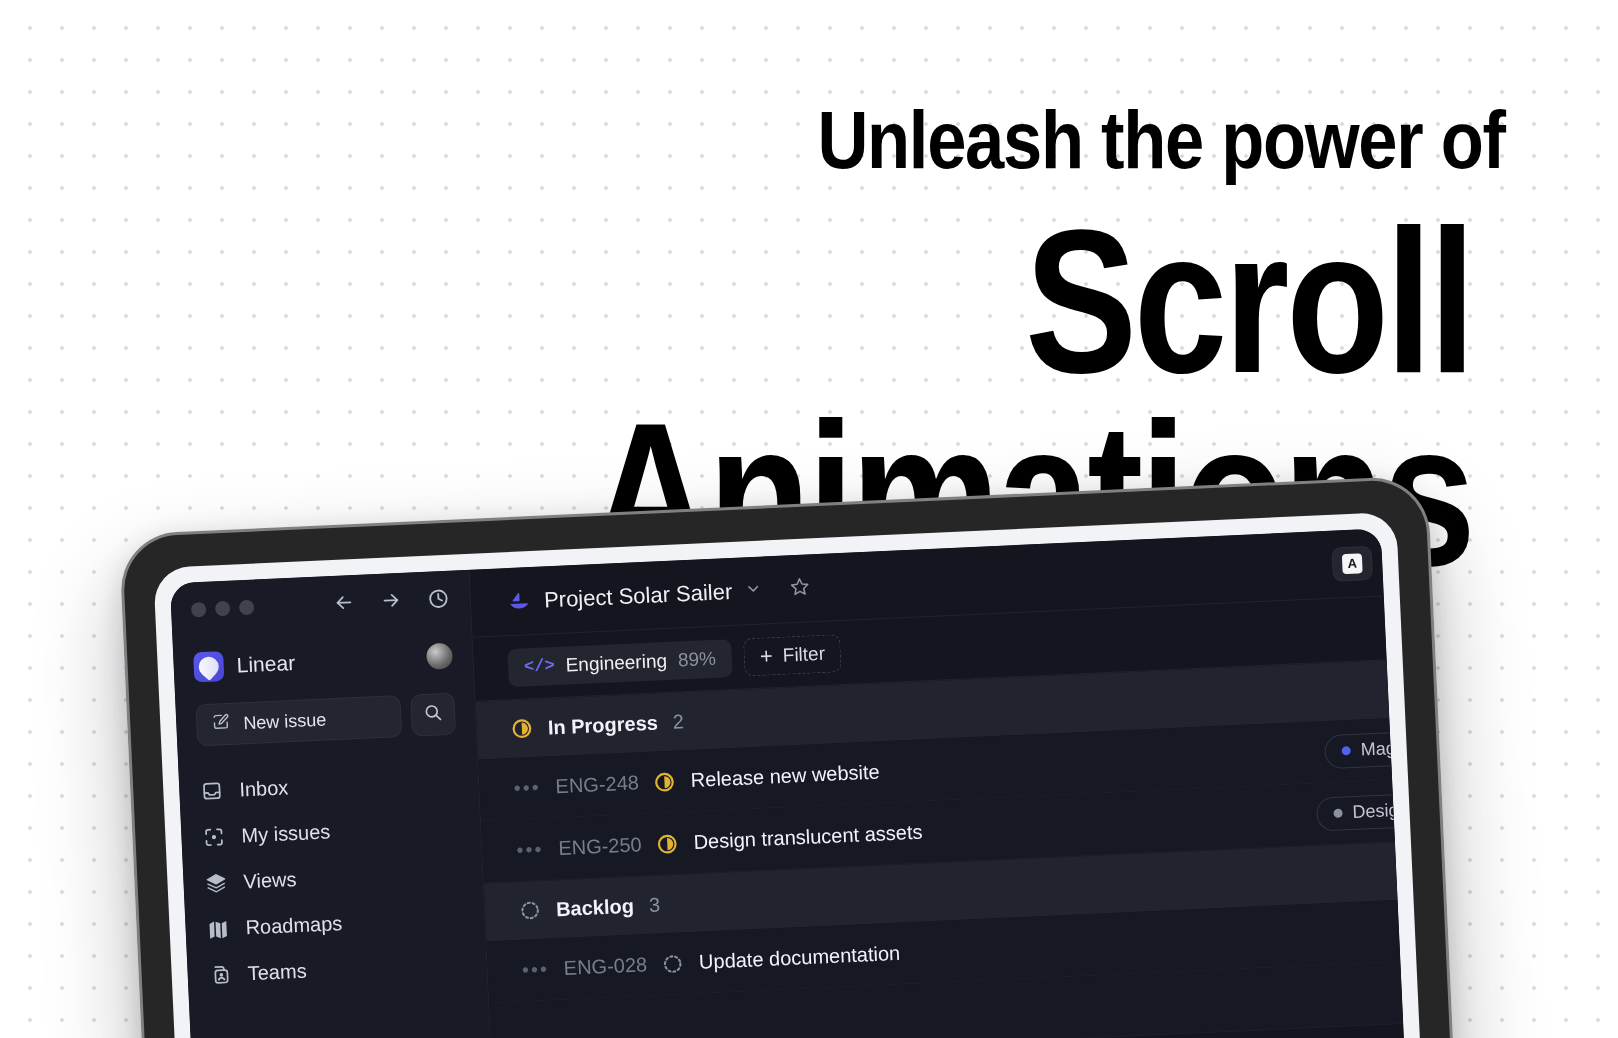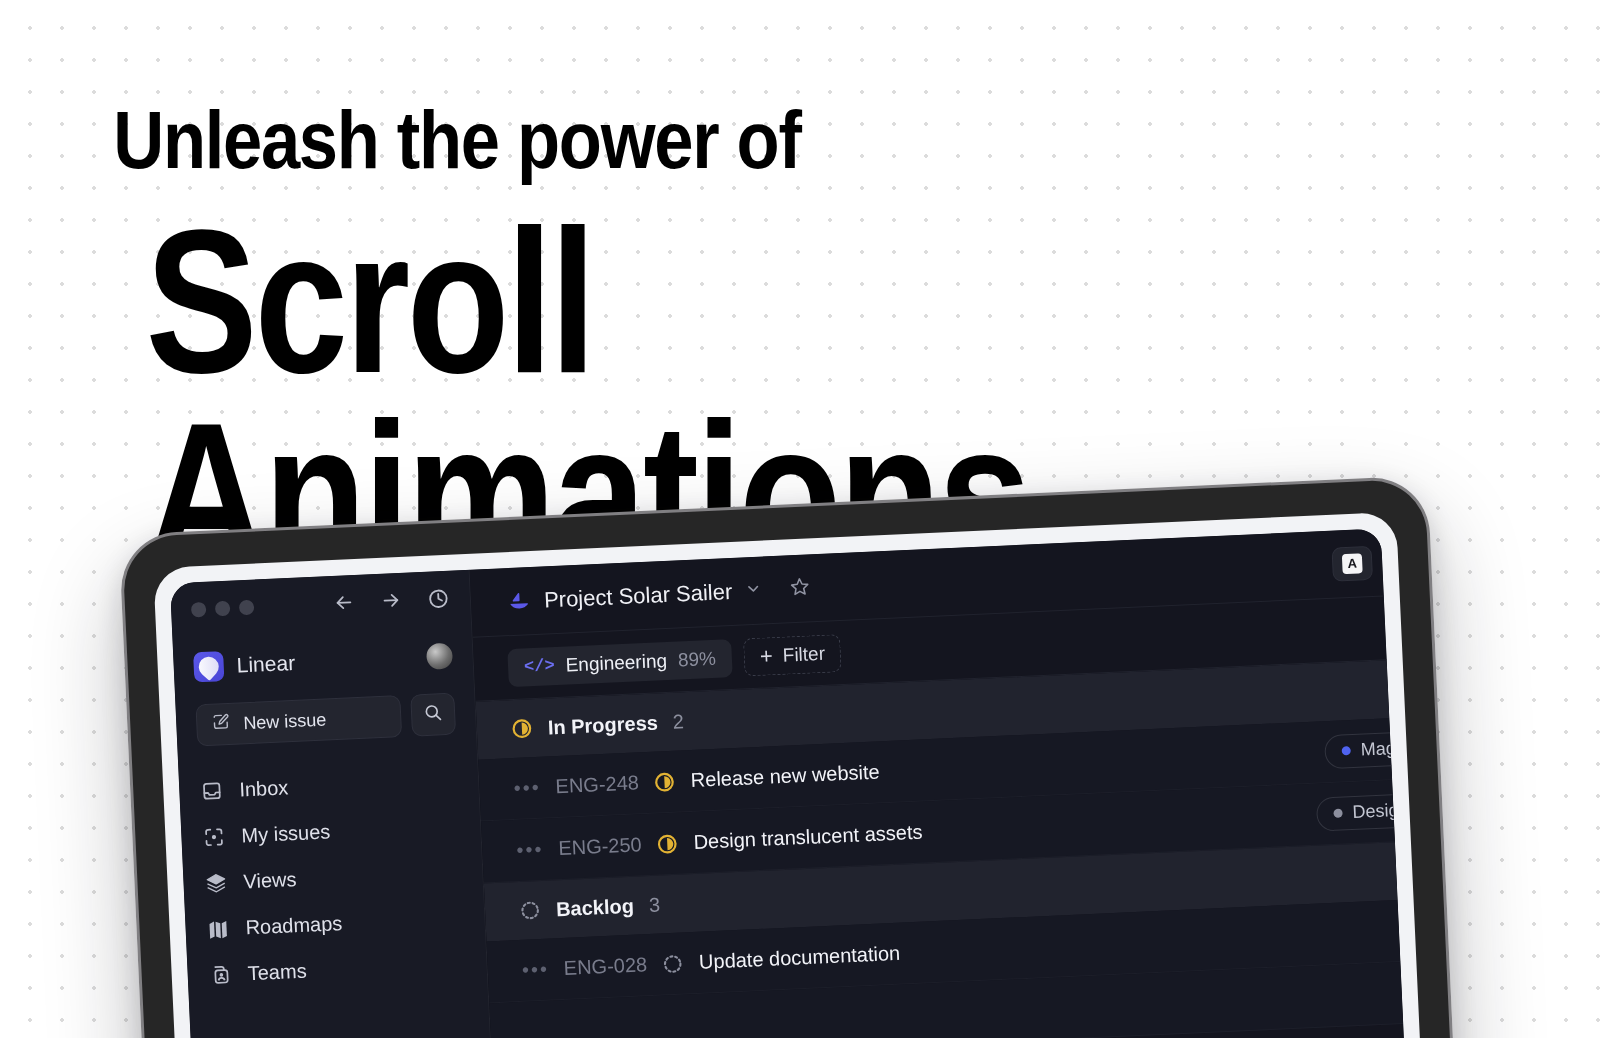--- a/index.html
+++ b/index.html
@@ -17,21 +17,21 @@
     background-image:radial-gradient(circle, #dcdcdc 1.6px, transparent 1.7px);
     background-size:32px 32px;
     background-position:14px 12px;
     overflow:hidden;
   }
 
   
   .headline {
     position:absolute;
     left:0; right:0; top:96px;
-    text-align:left;
+    text-align:right;
     color:#000000;
     z-index:2;
     pointer-events:none;
   }
   .hl-line1 {
     font-size:82px;
     line-height:88px;
     font-weight:700;
     letter-spacing:-1.5px;
     transform:scaleX(0.86);

